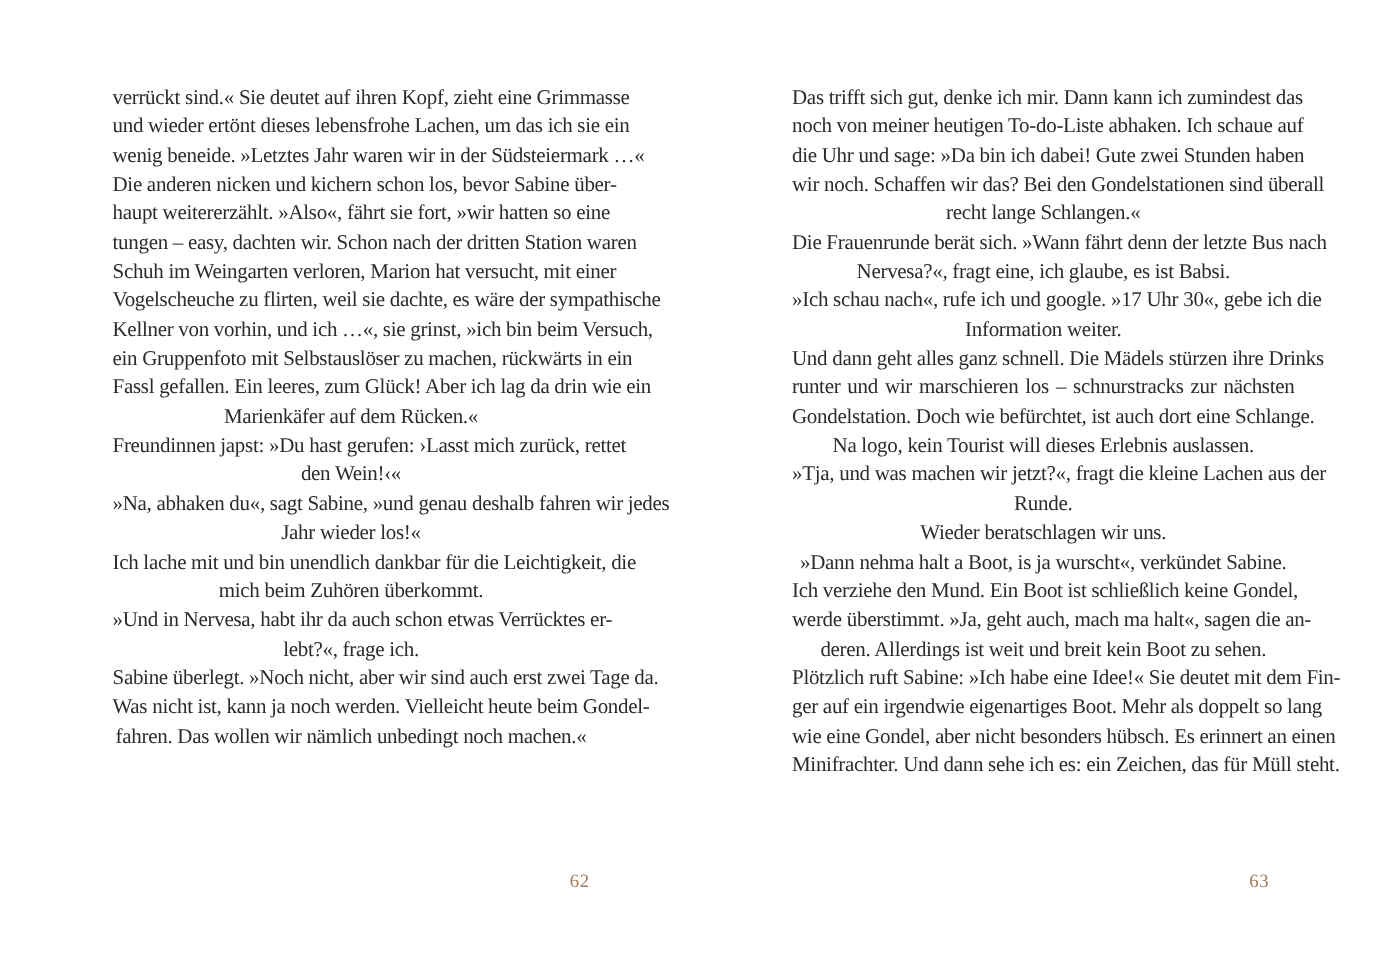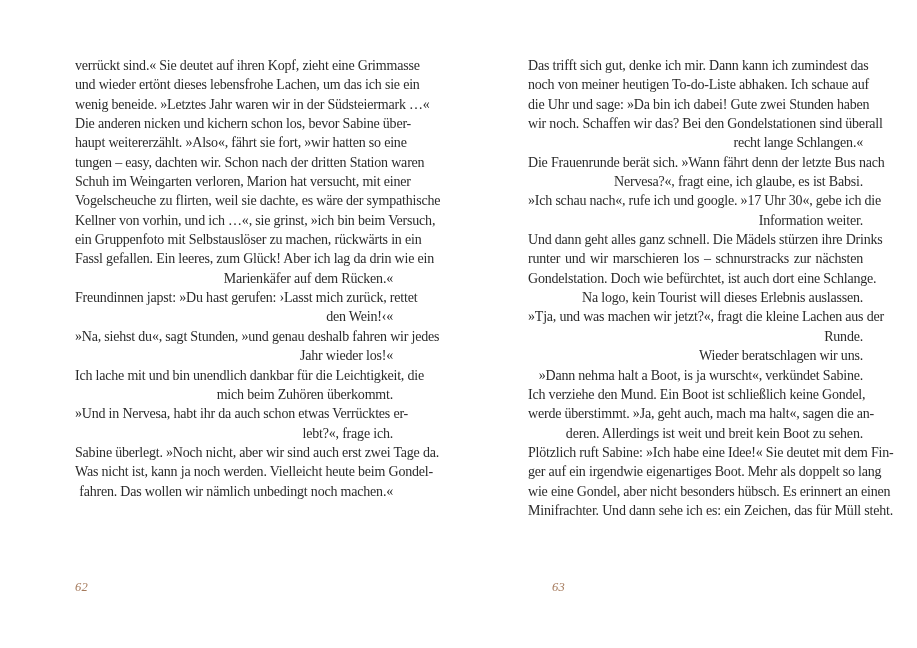--- a/index.html
+++ b/index.html
@@ -25,39 +25,38 @@
     color: #2b2b2b;
     font-size: 14px;
     letter-spacing: -0.2px;
   }
   .page-text.left  { left: 75px;  width: 318px; }
   .page-text.right { left: 528px; width: 335px; }
   .line {
     height: 19.35px;
     line-height: 19.35px;
     white-space: nowrap;
-    text-align: right;
+    text-align: center;
   }
   .line.j {
     text-align: justify;
     text-align-last: justify;
   }
   .page-number {
     position: absolute;
     top: 578px;
     height: 18px;
     line-height: 18px;
-    text-align: left;
+    text-align: right;
     font-size: 12.5px;
     letter-spacing: 0.3px;
     color: #a57a5c;
-    font-style: italic;
   }
   .page-number.left  { left: 75px;  width: 318px; }
-  .page-number.right { left: 552px; width: 318px; }
+  .page-number.right { left: 528px; width: 318px; }
 </style>
 </head>
 <body>
 
 <div class="book-spread">
 
   <div class="page-text left">
       <div class="line j">verrückt sind.« Sie deutet auf ihren Kopf, zieht eine Grimmasse</div>
       <div class="line j">und wieder ertönt dieses lebensfrohe Lachen, um das ich sie ein</div>
       <div class="line j">wenig beneide. »Letztes Jahr waren wir in der Südsteiermark …«</div>
@@ -65,21 +64,21 @@
       <div class="line j">haupt weitererzählt. »Also«, fährt sie fort, »wir hatten so eine</div>
       <div class="line j">tungen – easy, dachten wir. Schon nach der dritten Station waren</div>
       <div class="line j">Schuh im Weingarten verloren, Marion hat versucht, mit einer</div>
       <div class="line j">Vogelscheuche zu flirten, weil sie dachte, es wäre der sympathische</div>
       <div class="line j">Kellner von vorhin, und ich …«, sie grinst, »ich bin beim Versuch,</div>
       <div class="line j">ein Gruppenfoto mit Selbstauslöser zu machen, rückwärts in ein</div>
       <div class="line j">Fassl gefallen. Ein leeres, zum Glück! Aber ich lag da drin wie ein</div>
       <div class="line">Marienkäfer auf dem Rücken.«</div>
       <div class="line j">Freundinnen japst: »Du hast gerufen: ›Lasst mich zurück, rettet</div>
       <div class="line">den Wein!‹«</div>
-      <div class="line j">»Na, siehst du«, sagt Stunden, »und genau deshalb fahren wir jedes</div>
+      <div class="line j">»Na, abhaken du«, sagt Sabine, »und genau deshalb fahren wir jedes</div>
       <div class="line">Jahr wieder los!«</div>
       <div class="line j">Ich lache mit und bin unendlich dankbar für die Leichtigkeit, die</div>
       <div class="line">mich beim Zuhören überkommt.</div>
       <div class="line j">»Und in Nervesa, habt ihr da auch schon etwas Verrücktes er-</div>
       <div class="line">lebt?«, frage ich.</div>
       <div class="line j">Sabine überlegt. »Noch nicht, aber wir sind auch erst zwei Tage da.</div>
       <div class="line j">Was nicht ist, kann ja noch werden. Vielleicht heute beim Gondel-</div>
       <div class="line">fahren. Das wollen wir nämlich unbedingt noch machen.«</div>
     </div>
 

